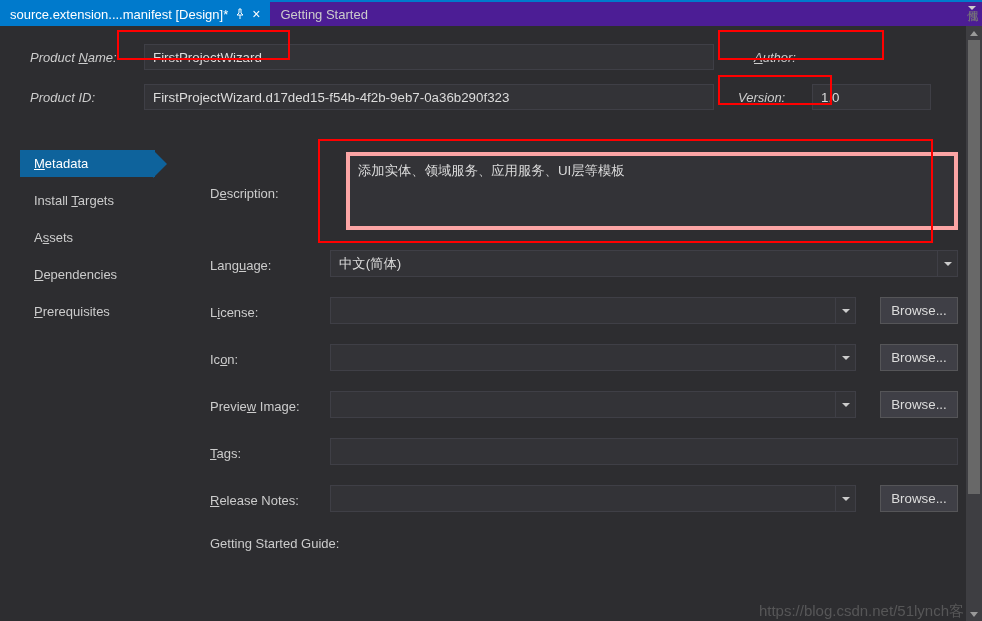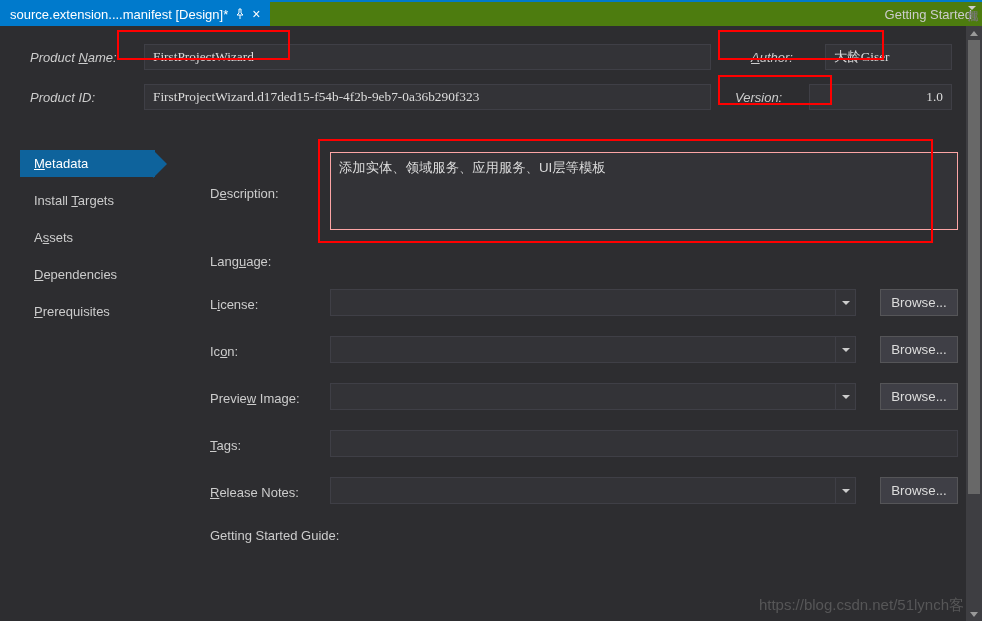--- a/index.html
+++ b/index.html
@@ -11,27 +11,26 @@
     body {
       background: #2d2d30;
       color: #cccccc;
       font-size: 13px;
       width: 982px;
       height: 621px;
       overflow: hidden;
       position: relative;
     }
     .tabs {
-      background: #4d7c0f;
+      background: #4c1d95;
       border-top: 2px solid #007acc;
       display: flex;
       height: 26px;
       align-items: stretch;
       position: relative;
-      justify-content: space-between;
     }
     .tab {
       padding: 4px 10px;
       color: #cccccc;
       display: flex;
       align-items: center;
       gap: 6px;
       cursor: pointer;
     }
     .tab.active {
@@ -78,21 +77,20 @@
       min-width: 100px;
       font-style: italic;
     }
     .label .u { text-decoration: underline; }
     .input-text {
       background: #333337;
       border: 1px solid #3f3f46;
       color: #dcdcdc;
       padding: 5px 8px;
       height: 26px;
-      font-family: Liberation Serif, serif;
     }
     .input-text.readonly {
       background: #333337;
     }
     .content {
       display: flex;
       padding: 0 14px 0 0;
     }
     .sidebar {
       width: 155px;
@@ -138,26 +136,27 @@
     }
     .field-row.alignc { align-items: center; }
     .field-label {
       width: 110px;
       padding-top: 4px;
       color: #cccccc;
     }
     .field-label .u { text-decoration: underline; }
     .textarea {
       background: #333337;
-      border: 1px solid #fca5a5;
+      border: 4px solid #fca5a5;
       color: #dcdcdc;
       padding: 6px 8px;
       height: 78px;
       resize: none;
       flex: 1;
+      margin-left: 16px;
     }
     .dropdown {
       flex: 1;
       display: flex;
       align-items: stretch;
     }
     .dropdown-input {
       flex: 1;
       background: #333337;
       border: 1px solid #3f3f46;
@@ -224,21 +223,21 @@
       border-bottom: 5px solid #999999;
     }
     .tri-down {
       width: 0; height: 0;
       border-left: 4px solid transparent;
       border-right: 4px solid transparent;
       border-top: 5px solid #999999;
     }
     .watermark {
       position: absolute;
-      bottom: 6px;
+      bottom: 0;
       right: 18px;
       color: rgba(120,120,120,0.55);
       font-size: 15px;
       font-family: "Microsoft YaHei", sans-serif;
       pointer-events: none;
     }
     .hl-red {
       position: absolute;
       border: 2px solid #ff0000;
       pointer-events: none;
@@ -275,47 +274,52 @@
   </div>
 </div>
 
 <div class="right-icon">属性</div>
 
 <div class="form-top">
   <div class="row">
     <span class="label">Product <span class="u">N</span>ame:</span>
     <input class="input-text" style="width: 570px;" value="FirstProjectWizard">
     <span class="label" style="min-width:60px;margin-left:26px"><span class="u">A</span>uthor:</span>
-    <input class="input-text" style="width: 127px;" value="大龄Giser">
   </div>
   <div class="row">
     <span class="label">Product ID:</span>
     <input class="input-text readonly" style="width: 570px;" value="FirstProjectWizard.d17ded15-f54b-4f2b-9eb7-0a36b290f323">
     <span class="label" style="min-width:60px;margin-left:10px"><span class="u">V</span>ersion:</span>
-    <input class="input-text" style="width: 143px; text-align: right;" value="1.0">
+    <input class="input-text" style="width: 119px;" value="1.0">
   </div>
 </div>
 
 <div class="content">
   <div class="sidebar">
     <div class="sidebar-item active"><span class="u">M</span>etadata</div>
     <div class="sidebar-item">Install <span class="u">T</span>argets</div>
     <div class="sidebar-item">A<span class="u">s</span>sets</div>
     <div class="sidebar-item"><span class="u">D</span>ependencies</div>
     <div class="sidebar-item"><span class="u">P</span>rerequisites</div>
   </div>
 
   <div class="main">
     <div class="field-row">
       <span class="field-label">D<span class="u">e</span>scription:</span>
       <textarea class="textarea" style="">添加实体、领域服务、应用服务、UI层等模板</textarea>
     </div>
 
     <div class="field-row alignc">
       <span class="field-label">Lang<span class="u">u</span>age:</span>
+      <div class="dropdown">
+        <input class="dropdown-input" readonly="" value="中文(简体)" style="">
+        <div class="dropdown-btn">
+            <span class="chevron-down"></span>
+          </div>
+      </div>
     </div>
 
     <div class="field-row alignc">
       <span class="field-label">L<span class="u">i</span>cense:</span>
       <div class="dropdown">
         <input class="dropdown-input" value="" style="">
         <div class="dropdown-btn">
             <span class="chevron-down"></span>
           </div>
       </div>

